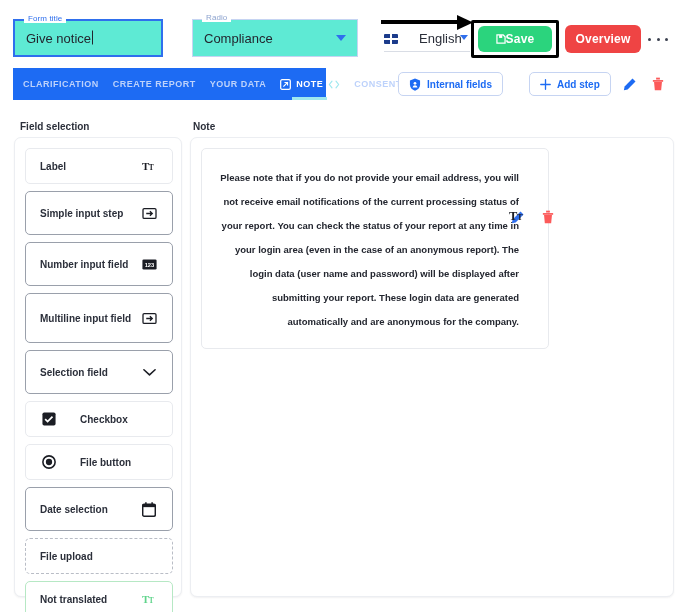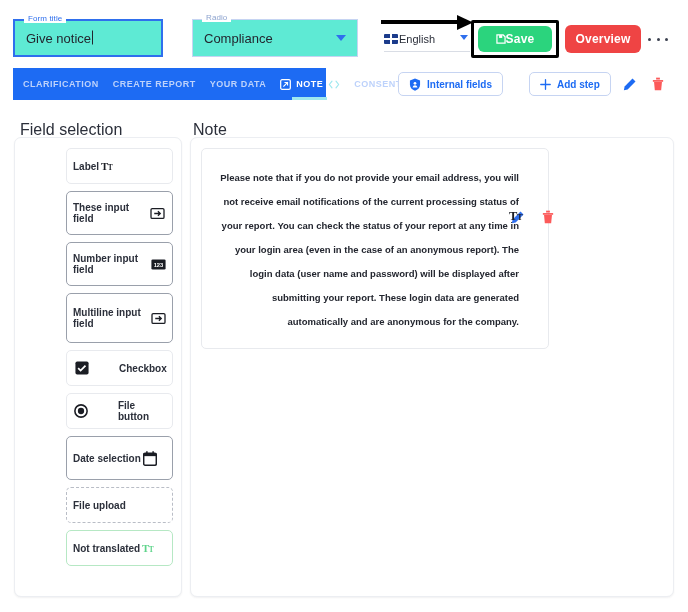--- a/index.html
+++ b/index.html
@@ -78,22 +78,22 @@
     border-radius: 1px;
     background:
       linear-gradient(to bottom, transparent 40%, #ffffff 40%, #ffffff 60%, transparent 60%),
       linear-gradient(to right, transparent 40%, #ffffff 40%, #ffffff 60%, transparent 60%),
       linear-gradient(to bottom, transparent 44%, #cf142b 44%, #cf142b 56%, transparent 56%),
       linear-gradient(to right, transparent 44%, #cf142b 44%, #cf142b 56%, transparent 56%),
       #1b3b8b;
     flex: 0 0 auto;
   }
   .lang-label {
-    margin-left: 1px;
-    font-size: 11px;
+    margin-left: 21px;
+    font-size: 13px;
     color: #2a2e39;
   }
   .lang-caret {
     position: absolute; right: 2px; top: 9px;
     width: 0; height: 0;
     border-left: 4px solid transparent;
     border-right: 4px solid transparent;
     border-top: 5px solid #2f6fed;
   }
 
@@ -196,22 +196,22 @@
   }
   .icon-btn {
     width: 18px; height: 18px;
     display: flex; align-items: center; justify-content: center;
     cursor: pointer;
   }
 
   
   .panel-label {
     position: absolute;
-    font-size: 16px;
-    font-weight: normal;
+    font-size: 10px;
+    font-weight: bold;
     color: #2b2f3a;
   }
   .label-field-selection { left: 20px; top: 121px; }
   .label-note { left: 193px; top: 121px; }
 
   .panel {
     position: absolute;
     background: #fff;
     border: 1px solid #eceef2;
     border-radius: 7px;
@@ -227,41 +227,40 @@
     width: 148px;
     display: flex; flex-direction: column;
     gap: 7px;
   }
   .field-card {
     position: relative;
     background: #fff;
     border: 1px solid #e8eaee;
     border-radius: 5px;
     display: flex; align-items: center;
-    padding: 0 6px;
+    padding: 0 14px;
     font-size: 10px;
     font-weight: bold;
     color: #2b2f3a;
     cursor: pointer;
-    justify-content: flex-start;
-    margin-left: 41px;
+    justify-content: space-between;
   }
   .field-card.strong { border-color: #9aa0ab; }
   .field-card.dashed { border: 1px dashed #b9bdc6; }
   .field-card.green  { border-color: #b6e8c4; }
   .field-card.h44 { height: 36px; }
   .field-card.h52 { height: 44px; }
   .field-card.h58 { height: 50px; }
   .field-card .cname { pointer-events: none; }
   .field-card .cicon {
     display: flex; align-items: center; justify-content: center;
     width: 18px; height: 18px;
   }
   .card-lead {
-    display: flex; align-items: center; gap: 28px;
+    display: flex; align-items: center; gap: 22px;
   }
 
   
   .note-card {
     position: absolute;
     left: 10px; top: 10px;
     width: 348px;
     min-height: 143px;
     border: 1px solid #e8eaee;
     border-radius: 5px;
@@ -393,21 +392,21 @@
       <span class="cname">Label</span>
       <span class="cicon">
         <svg width="15" height="13" viewBox="0 0 18 14">
             <text x="0" y="11" font-family="Liberation Serif, serif" font-size="13" font-weight="bold" fill="#1b1d24">T</text>
             <text x="8" y="11" font-family="Liberation Serif, serif" font-size="9" font-weight="bold" fill="#1b1d24">T</text>
           </svg>
       </span>
     </div>
 
     <div class="field-card strong h52">
-      <span class="cname">These input field</span>
+      <span class="cname">Simple input step</span>
       <span class="cicon">
         <svg width="15" height="13" viewBox="0 0 18 16">
             <rect x="1" y="2" width="16" height="12" rx="1.5" fill="none" stroke="#1b1d24" stroke-width="1.6"></rect>
             <path d="M5 8h7M9.5 5.2L12.4 8l-2.9 2.8" fill="none" stroke="#1b1d24" stroke-width="1.6"></path>
           </svg>
       </span>
     </div>
 
     <div class="field-card strong h52">
       <span class="cname">Number input field</span>
@@ -422,20 +421,28 @@
     <div class="field-card strong h58">
       <span class="cname">Multiline input field</span>
       <span class="cicon">
         <svg width="15" height="13" viewBox="0 0 18 16">
             <rect x="1" y="2" width="16" height="12" rx="1.5" fill="none" stroke="#1b1d24" stroke-width="1.6"></rect>
             <path d="M5 8h7M9.5 5.2L12.4 8l-2.9 2.8" fill="none" stroke="#1b1d24" stroke-width="1.6"></path>
           </svg>
       </span>
     </div>
 
+    <div class="field-card strong h52">
+      <span class="cname">Selection field</span>
+      <span class="cicon">
+        <svg width="13" height="9" viewBox="0 0 14 9">
+            <path d="M1 1.5L7 7l6-5.5" fill="none" stroke="#1b1d24" stroke-width="1.7" stroke-linecap="round" stroke-linejoin="round"></path>
+          </svg>
+      </span>
+    </div>
 
     <div class="field-card h44">
       <span class="card-lead">
         <span class="cicon">
           <svg width="14" height="14" viewBox="0 0 16 16">
               <rect x="0.5" y="0.5" width="15" height="15" rx="2" fill="#1b1d24"></rect>
               <path d="M3.6 8.2l2.8 2.8 5.6-5.8" fill="none" stroke="#ffffff" stroke-width="2"></path>
             </svg>
         </span>
         <span class="cname">Checkbox</span>

